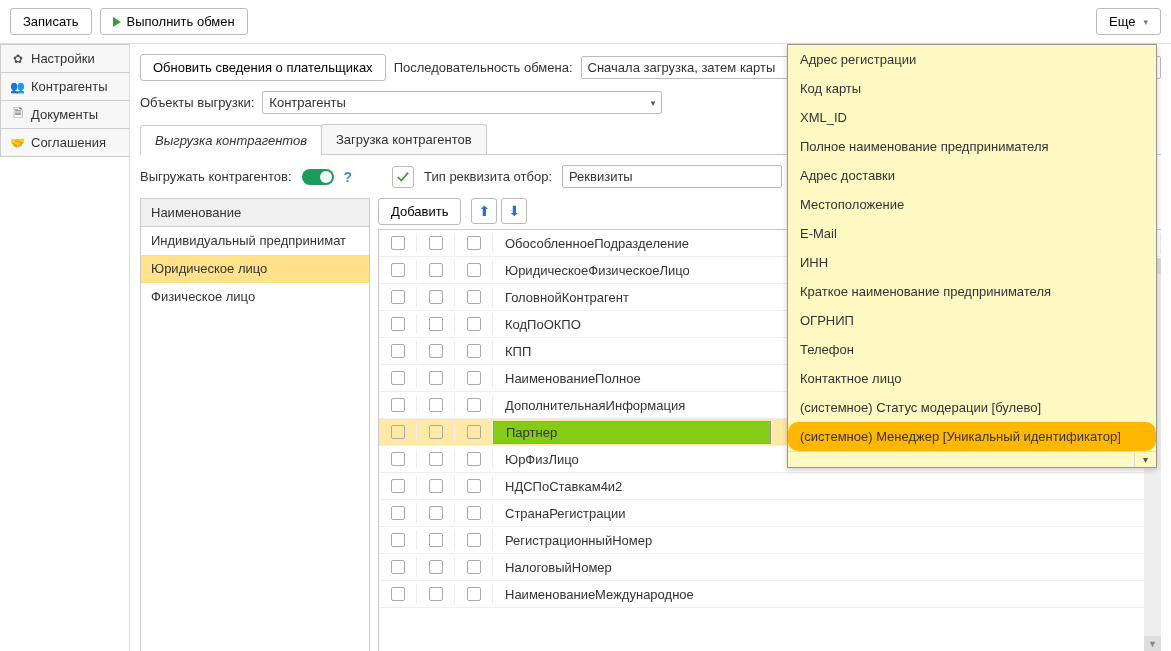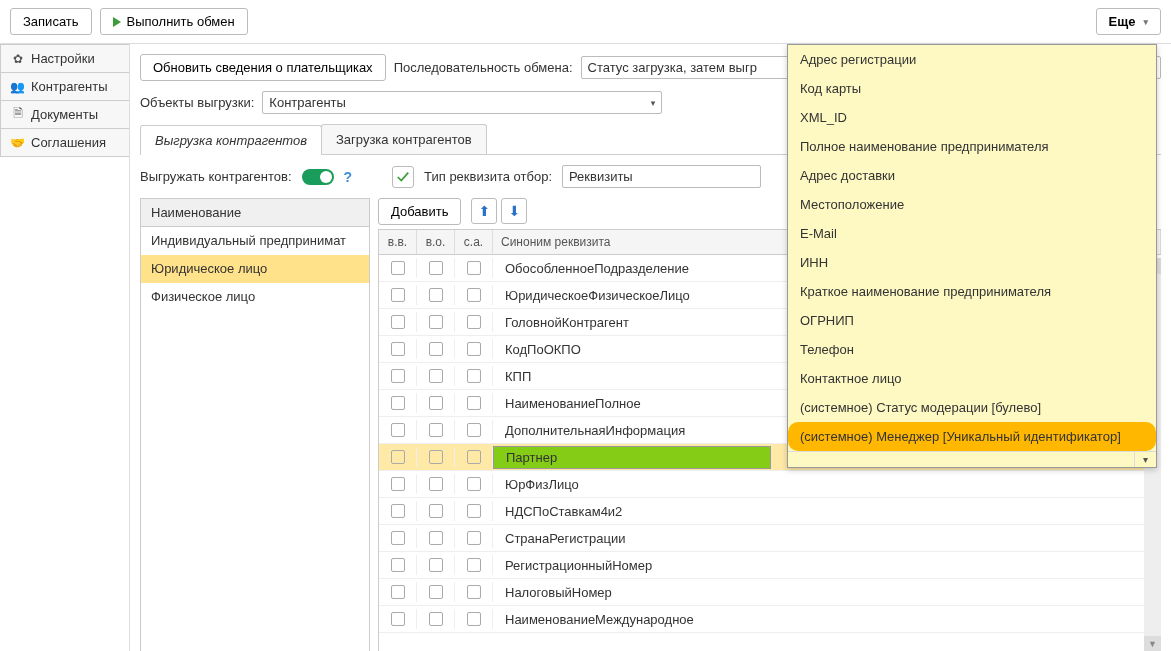--- a/index.html
+++ b/index.html
@@ -1,21 +1,21 @@
 <!DOCTYPE html>
 <html><head>
 <meta charset="utf-8">
 <style>
   * { box-sizing: border-box; margin: 0; padding: 0; }
   body { font-family: Arial, sans-serif; font-size: 13px; color: #333; background: #fff; width: 1171px; height: 651px; overflow: hidden; }
   .toolbar { display: flex; align-items: center; padding: 8px 10px; gap: 8px; border-bottom: 1px solid #ddd; }
   .btn { display: inline-flex; align-items: center; padding: 5px 12px; border: 1px solid #bbb; background: #fff; border-radius: 3px; cursor: pointer; font-size: 13px; gap: 6px; }
   .btn.primary { background: #ffdb4d; border-color: #d4b13b; font-weight: bold; }
   .btn .play-icon { width: 0; height: 0; border-top: 5px solid transparent; border-bottom: 5px solid transparent; border-left: 8px solid #3a9d3a; }
-  .btn.more { margin-left: auto; font-weight: bold; }
+  .btn.more { margin-left: auto; }
   .btn .caret { font-size: 9px; color: #777; margin-left: 2px; }
   .main { display: flex; height: calc(100% - 42px); }
   .sidebar { width: 130px; border-right: 1px solid #ddd; }
   .side-tab { display: flex; align-items: center; gap: 6px; padding: 6px 10px; cursor: pointer; border: 1px solid #ccc; border-right: none; background: #f7f7f7; margin: -1px 0 0 0; }
   .side-tab.active { background: #f7f7f7; }
   .side-tab:first-child { margin-top: 0; }
   .side-icon { width: 14px; height: 14px; display: inline-flex; align-items: center; justify-content: center; font-size: 12px; color: #555; }
   .content { flex: 1; padding: 10px 10px 0 10px; display: flex; flex-direction: column; gap: 10px; position: relative; }
   .row { display: flex; align-items: center; gap: 8px; }
   .label { color: #333; }
@@ -95,21 +95,21 @@
       <span>Соглашения</span>
     </div>
   </div>
 
   <div class="content">
 
     <div class="row">
       <button class="btn">Обновить сведения о плательщиках</button>
       <span class="label">Последовательность обмена:</span>
       <div class="select" style="flex:1;">
-        <span>Статус загрузка, затем выгр</span>
+        <span>Сначала загрузка, затем карты</span>
       </div>
     </div>
 
     <div class="row">
       <span class="label">Объекты выгрузки:</span>
       <div class="select" style="width:400px; justify-content:space-between;">
         <span>Контрагенты</span>
         <span class="caret-down">▾</span>
       </div>
     </div>
@@ -123,21 +123,21 @@
       <span class="label">Выгружать контрагентов:</span>
       <div class="toggle"></div>
       <span class="help">?</span>
       <span style="width:20px;"></span>
       <div class="check-btn">
         <svg viewBox="0 0 16 16">
             <path d="M2 8 L6 12 L14 3" stroke="#3a9d3a" stroke-width="2" fill="none"></path>
           </svg>
       </div>
       <span class="label">Тип реквизита отбор:</span>
-      <div class="input" style="width:199px;">
+      <div class="input" style="width:220px;">
         <span>Реквизиты</span>
       </div>
     </div>
 
     <div class="columns">
       <div class="left-list">
         <div class="left-header">Наименование</div>
         <div id="left-items">
             <div class="left-item">Индивидуальный предпринимат</div>
             <div class="left-item selected">Юридическое лицо</div>
@@ -147,26 +147,20 @@
 
       <div class="right-panel">
         <div class="right-toolbar">
           <button class="btn">Добавить</button>
           <div style="display:flex; gap:4px;">
             <div class="arrow-btn">⬆</div>
             <div class="arrow-btn">⬇</div>
           </div>
         </div>
         <div class="grid">
-          <div class="grid-header">
-            <div class="gh c1">в.в.</div>
-            <div class="gh c2">в.о.</div>
-            <div class="gh c3">с.а.</div>
-            <div class="gh c4">Синоним реквизита</div>
-          </div>
           <div class="grid-body" id="grid-body">
               <div class="grid-row">
                 <div class="gc c1">
                   <div class="chk"></div>
                 </div>
                 <div class="gc c2">
                   <div class="chk"></div>
                 </div>
                 <div class="gc c3">
                   <div class="chk"></div>

